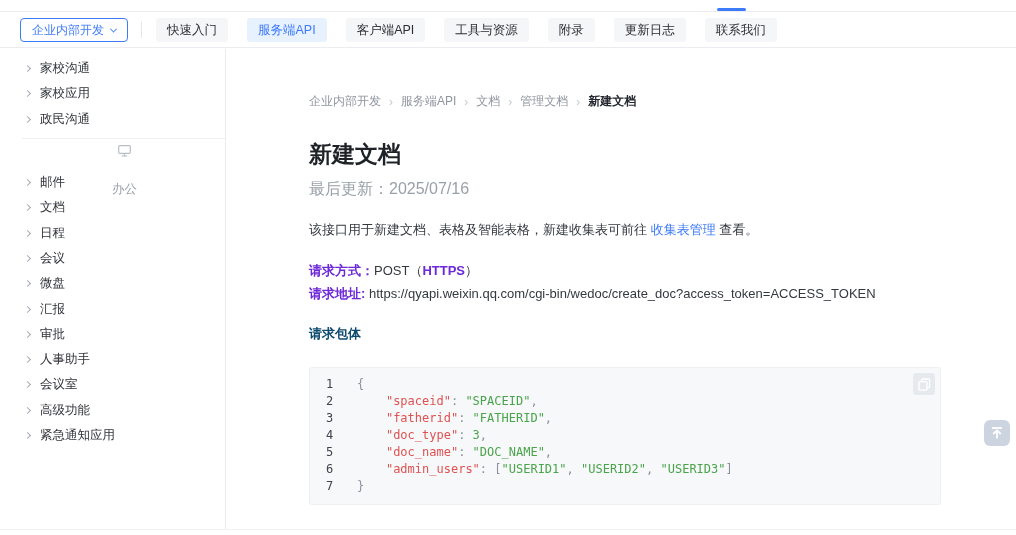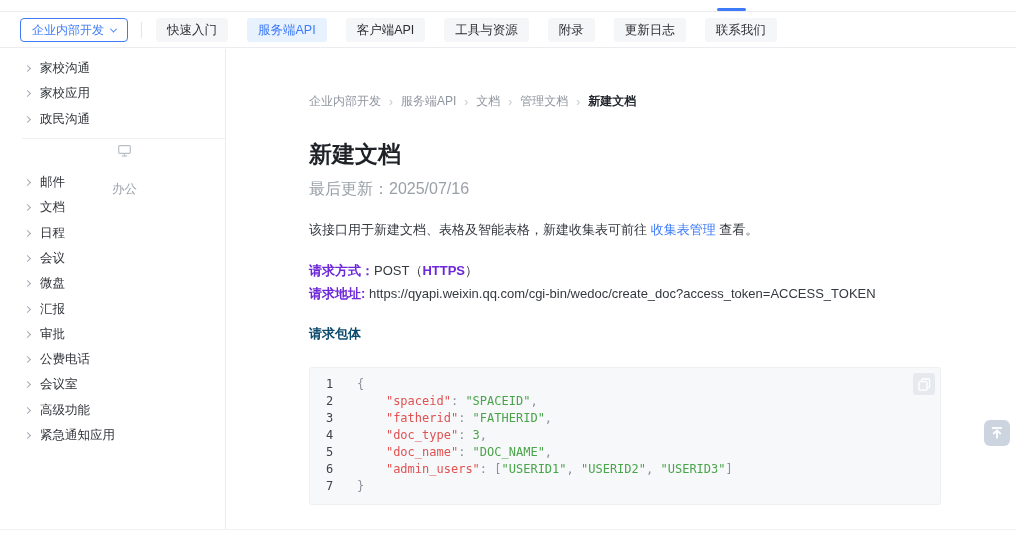--- a/index.html
+++ b/index.html
@@ -194,21 +194,21 @@
       <div class="side-item">
         <span class="chev"></span>
         <span>汇报</span>
       </div>
       <div class="side-item">
         <span class="chev"></span>
         <span>审批</span>
       </div>
       <div class="side-item">
         <span class="chev"></span>
-        <span>公费电话</span>
+        <span>人事助手</span>
       </div>
       <div class="side-item">
         <span class="chev"></span>
         <span>会议室</span>
       </div>
       <div class="side-item">
         <span class="chev"></span>
         <span>高级功能</span>
       </div>
       <div class="side-item">

